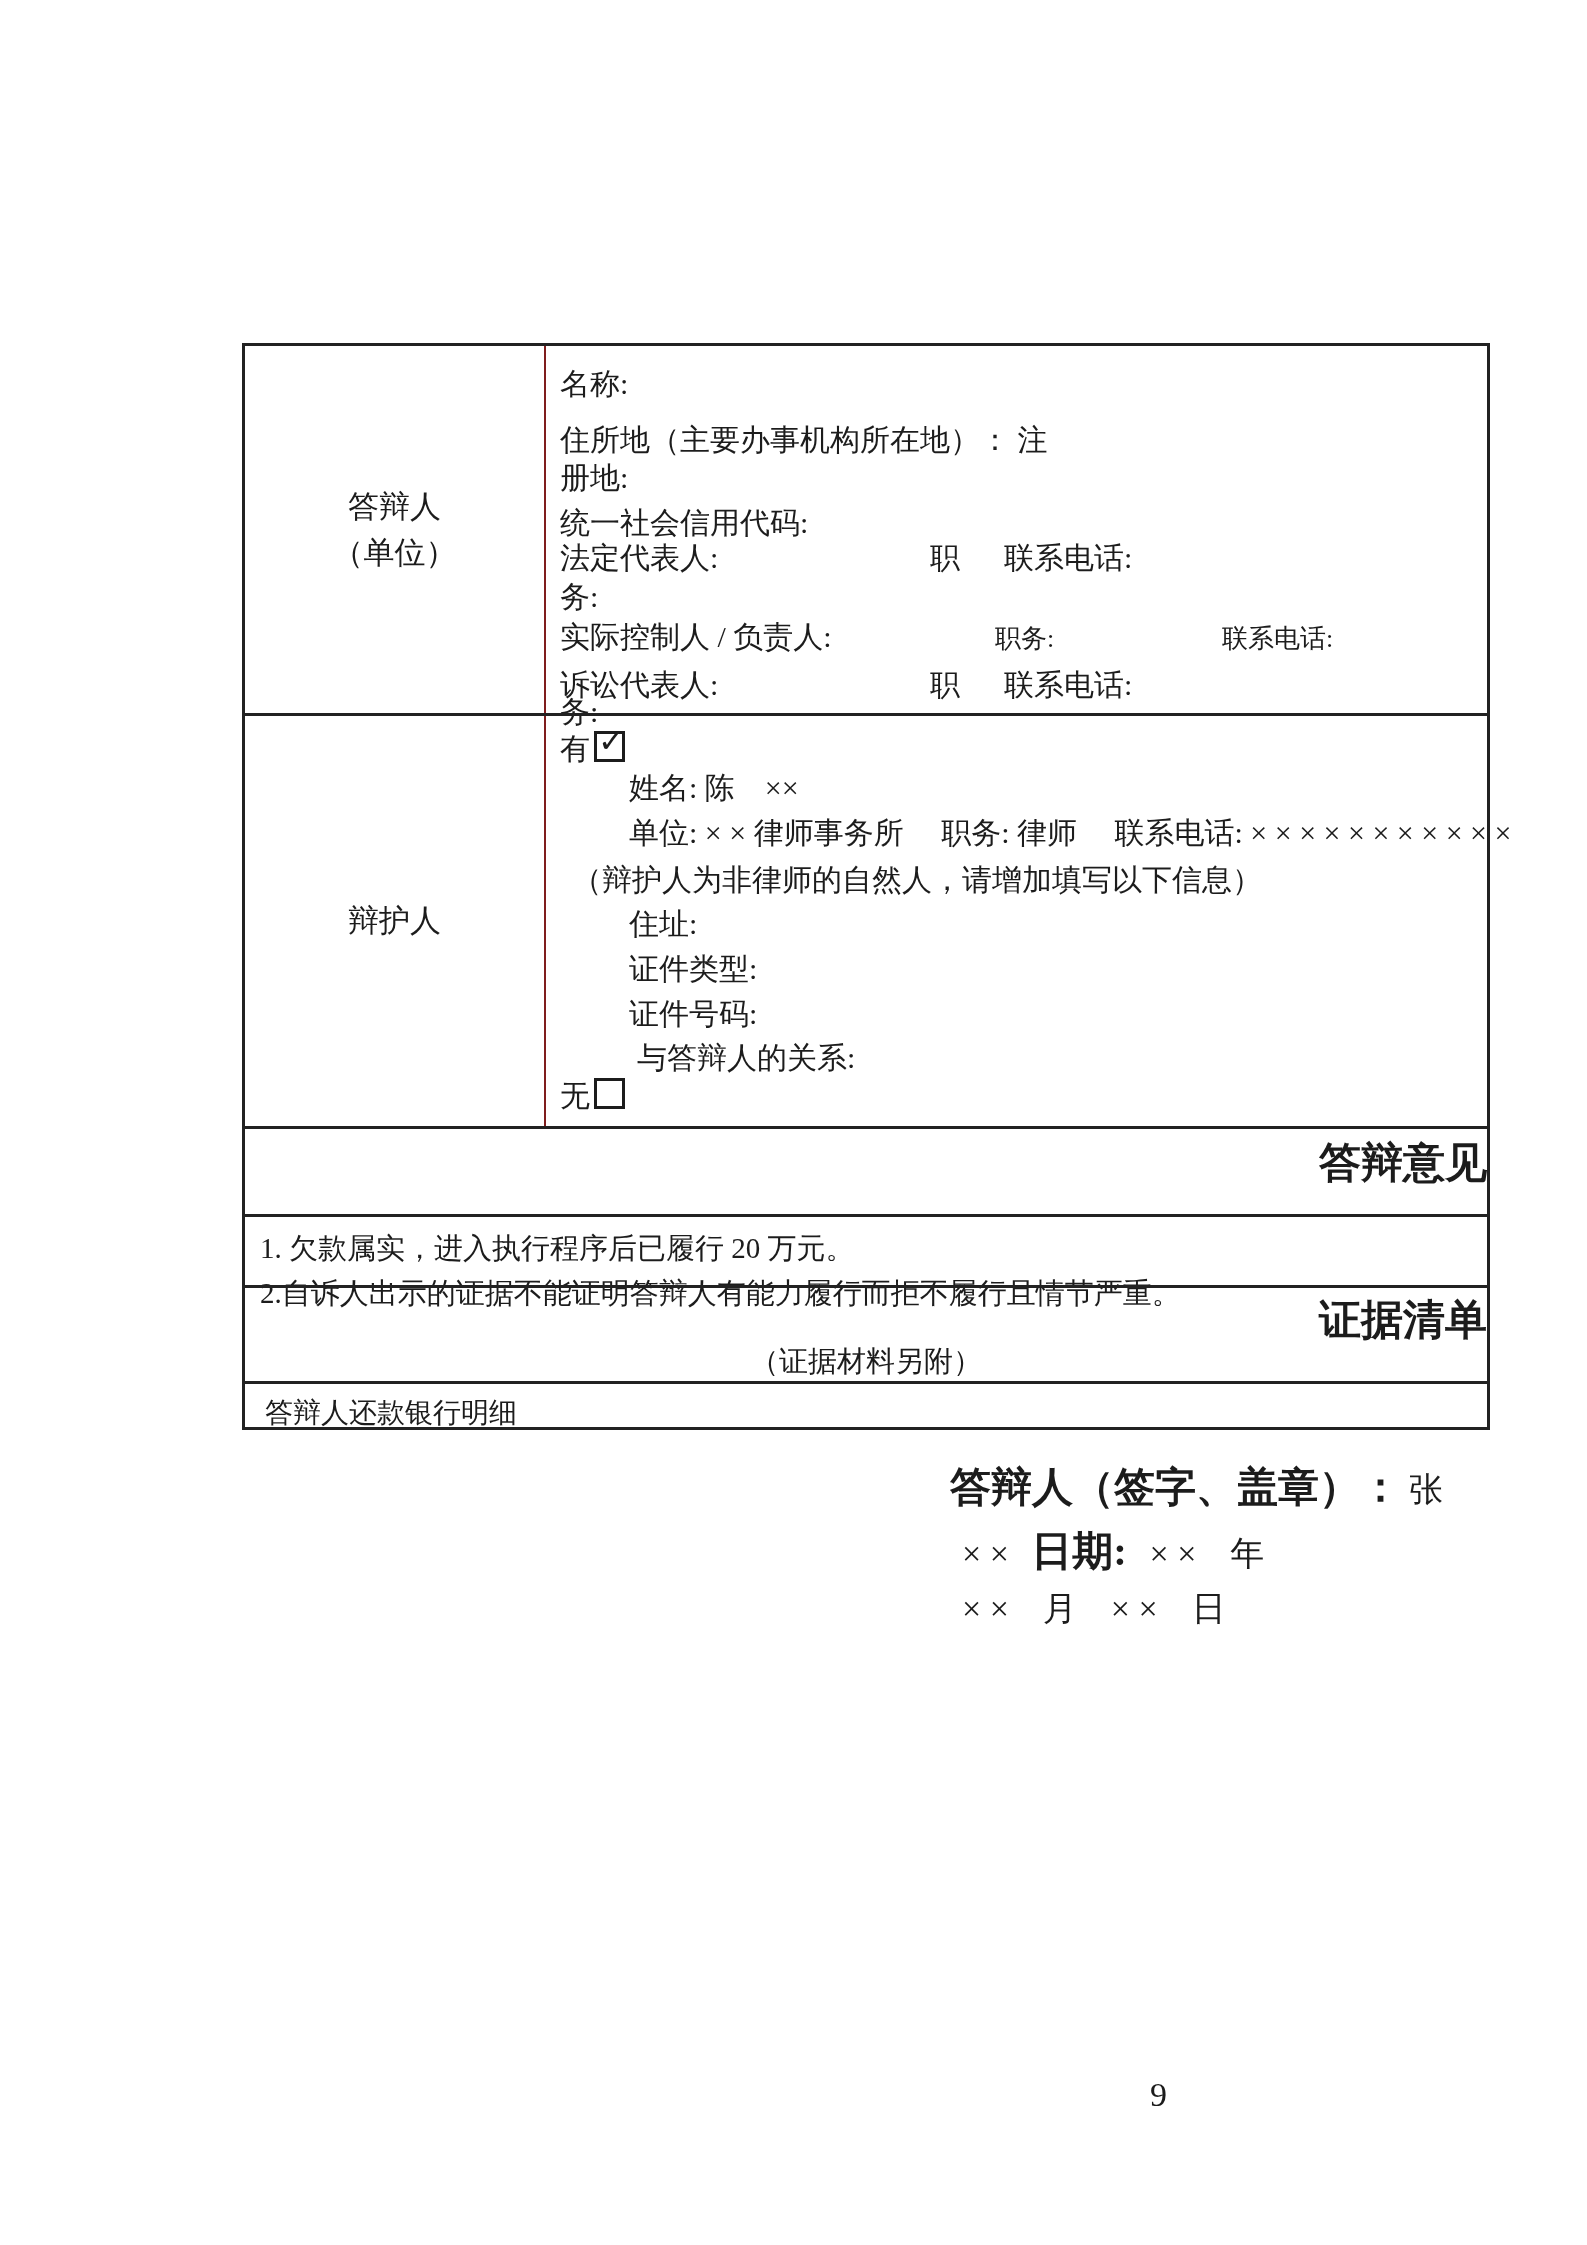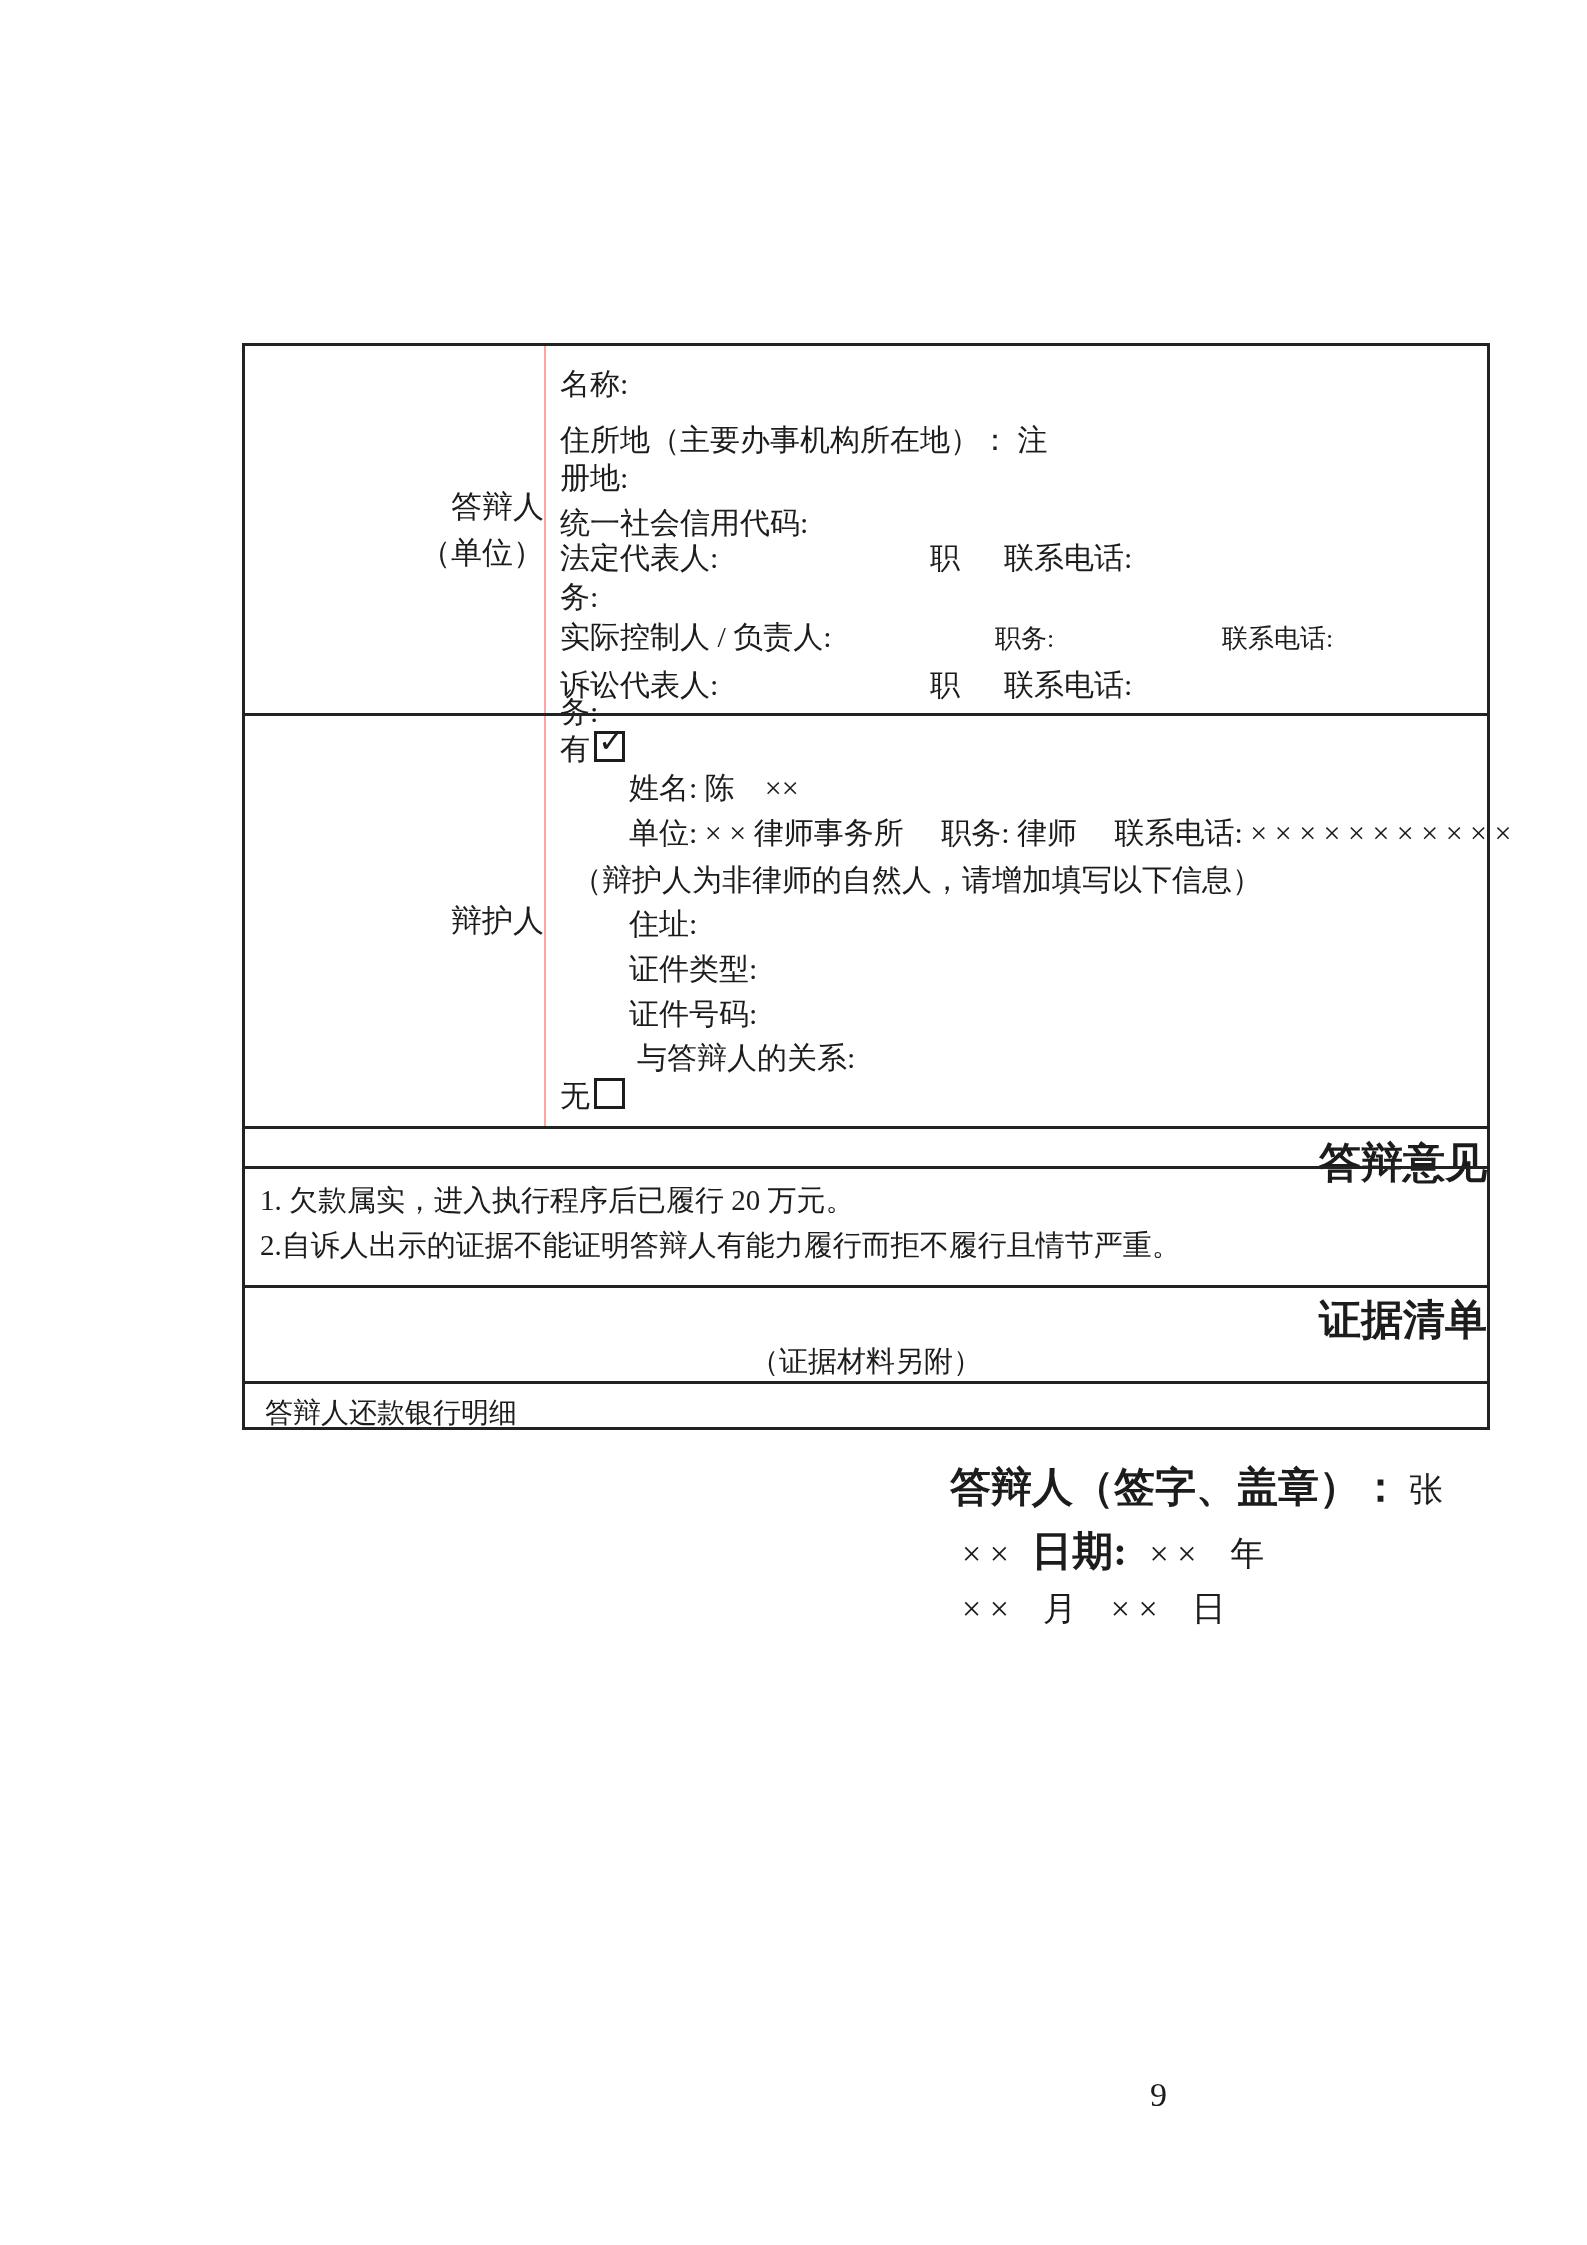--- a/index.html
+++ b/index.html
@@ -6,22 +6,22 @@
   .page{
     position:relative;width:1587px;height:2245px;background:#ffffff;
     font-family:"Liberation Serif","DejaVu Serif",serif;color:#1c1c1c;
     overflow:hidden;
   }
   .doc-table{position:absolute;left:242px;top:343px;width:1248px;height:1087px;
     border:3px solid #222;box-sizing:border-box;}
   .row{position:absolute;left:0;width:100%;box-sizing:border-box;}
   .row.bt{border-top:3px solid #222;}
   .cell-label{position:absolute;left:0;top:0;bottom:0;width:301px;
-    border-right:2px solid #fca5a5;box-sizing:border-box;
-    display:flex;flex-direction:column;justify-content:center;align-items:flex-end;
+    border-right:2px solid #7f1d1d;box-sizing:border-box;
+    display:flex;flex-direction:column;justify-content:center;align-items:center;
     font-size:31px;line-height:46px;}
   .cell-body{position:absolute;left:301px;top:0;bottom:0;right:0;}
   .ln{position:absolute;left:14px;right:6px;font-size:30px;white-space:nowrap;}
   .px{position:absolute;top:0;}
   .sm{font-size:26px;}
   .ind1{left:83px;}
   .ind2{left:91px;}
   .note{left:26px;}
   .cb{display:inline-block;width:25px;height:25px;border:3px solid #1c1c1c;
     vertical-align:-3px;margin-left:4px;position:relative;box-sizing:content-box;}
@@ -93,21 +93,21 @@
         <div class="ln" style="top:360px">
           <span>无</span><span class="cb"></span>
         </div>
       </div>
     </div>
 
     <div class="row bt" style="top:780px;height:64px;">
       <div class="hdr" style="top:6px">答辩意见</div>
     </div>
 
-    <div class="row bt" style="top:820px;height:95px;">
+    <div class="row bt" style="top:868px;height:95px;">
       <div class="oln" style="top:12px">1. 欠款属实，进入执行程序后已履行 20  万元。</div>
       <div class="oln" style="top:57px">2.自诉人出示的证据不能证明答辩人有能力履行而拒不履行且情节严重。</div>
     </div>
 
     <div class="row bt" style="top:939px;height:124px;">
       <div class="hdr" style="top:4px">证据清单</div>
       <div class="hdr-sub" style="top:54px">（证据材料另附）</div>
     </div>
 
     <div class="row bt" style="top:1035px;height:49px;">

